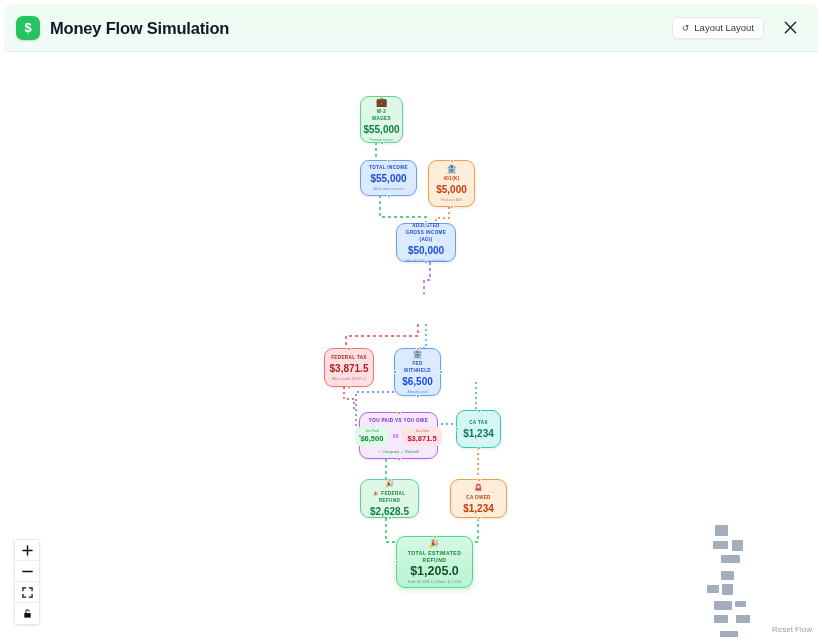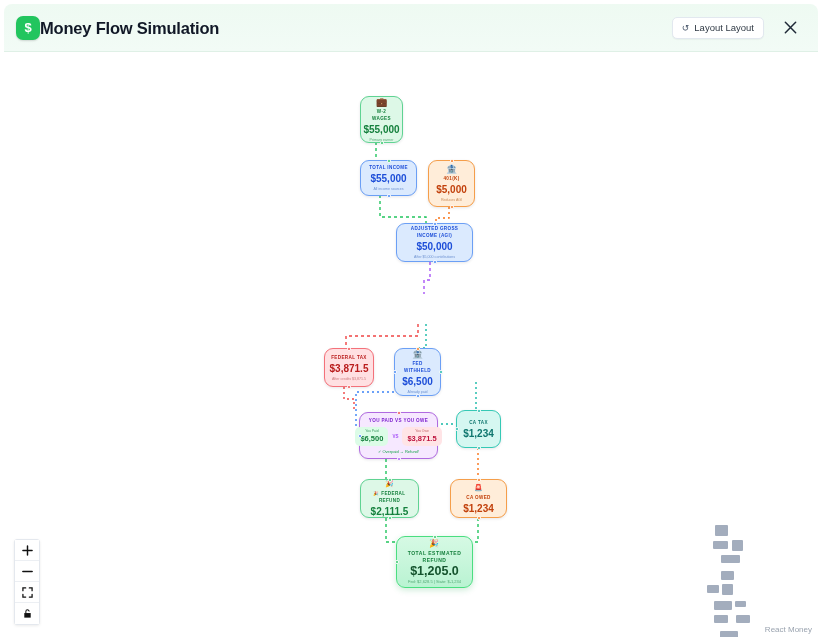--- a/index.html
+++ b/index.html
@@ -26,21 +26,21 @@
   .brand-badge {
     width: 24px; height: 24px;
     border-radius: 7px;
     background: #22c55e;
     color: #ffffff;
     display: flex; align-items: center; justify-content: center;
     font-size: 13px; font-weight: bold;
     flex: 0 0 auto;
     box-shadow: 0 1px 2px rgba(0,0,0,.15);
   }
-  .title-block { flex: 1 1 auto; }
+  .title-block { margin-left: 10px; flex: 1 1 auto; }
   .app-title {
     font-size: 16.5px; font-weight: bold; color: #111827;
     letter-spacing: -0.2px; line-height: 18px;
   }
   .app-subtitle {
     font-size: 10.5px; color: #7b8794; margin-top: 3px; line-height: 12px;
   }
   .reset-btn {
     display: flex; align-items: center; gap: 5px;
     height: 22px; padding: 0 9px;
@@ -257,21 +257,21 @@
 
     <div class="node n-orange" style="left:424px; top:108px; width:47px; height:47px;">
       <div class="handle h-top" style="background:#f97316"></div>
       <div class="handle h-bot" style="background:#f97316"></div>
       <div class="nicon">🏦</div>
       <div class="ntitle">401(k)</div>
       <div class="nvalue">$5,000</div>
       <div class="nsub">Reduces AGI</div>
     </div>
 
-    <div class="node n-blue" style="left:392px; top:171px; width:77px; height:39px;">
+    <div class="node n-blue" style="left:392px; top:171px; width:60px; height:39px;">
       <div class="handle h-top" style="background:#3b82f6"></div>
       <div class="handle h-bot" style="background:#3b82f6"></div>
       <div class="ntitle">ADJUSTED GROSS INCOME (AGI)</div>
       <div class="nvalue">$50,000</div>
       <div class="nsub">After $5,000 contributions</div>
     </div>
 
 
     <div class="node n-red" style="left:320px; top:296px; width:50px; height:39px;">
       <div class="handle h-top" style="background:#ef4444"></div>
@@ -317,21 +317,21 @@
         </div>
       </div>
       <div class="cmp-note">✓ Overpaid → Refund!</div>
     </div>
 
     <div class="node n-green" style="left:356px; top:427px; width:59px; height:39px;">
       <div class="handle h-top" style="background:#22c55e"></div>
       <div class="handle h-bot" style="background:#22c55e"></div>
       <div class="nicon" style="font-size:7px">🎉</div>
       <div class="ntitle">🎉 FEDERAL REFUND</div>
-      <div class="nvalue">$2,111.5</div>
+      <div class="nvalue">$2,628.5</div>
     </div>
 
     <div class="node n-orange" style="left:446px; top:427px; width:57px; height:39px;">
       <div class="handle h-top" style="background:#f97316"></div>
       <div class="handle h-bot" style="background:#f97316"></div>
       <div class="nicon" style="font-size:7px">🚨</div>
       <div class="ntitle">CA OWED</div>
       <div class="nvalue">$1,234</div>
     </div>
 
@@ -377,14 +377,14 @@
     <div class="mini-node" style="left:25px; top:56px; width:13px; height:9px;"></div>
     <div class="mini-node" style="left:11px; top:70px; width:12px; height:8px;"></div>
     <div class="mini-node" style="left:26px; top:69px; width:11px; height:11px;"></div>
     <div class="mini-node" style="left:18px; top:86px; width:18px; height:9px;"></div>
     <div class="mini-node" style="left:39px; top:86px; width:11px; height:6px;"></div>
     <div class="mini-node" style="left:18px; top:100px; width:14px; height:8px;"></div>
     <div class="mini-node" style="left:40px; top:100px; width:14px; height:8px;"></div>
     <div class="mini-node" style="left:24px; top:116px; width:18px; height:12px;"></div>
   </div>
 
-  <div class="attrib">React Money</div>
+  <div class="attrib">Reset Flow</div>
 </div>
 
 </body></html>

